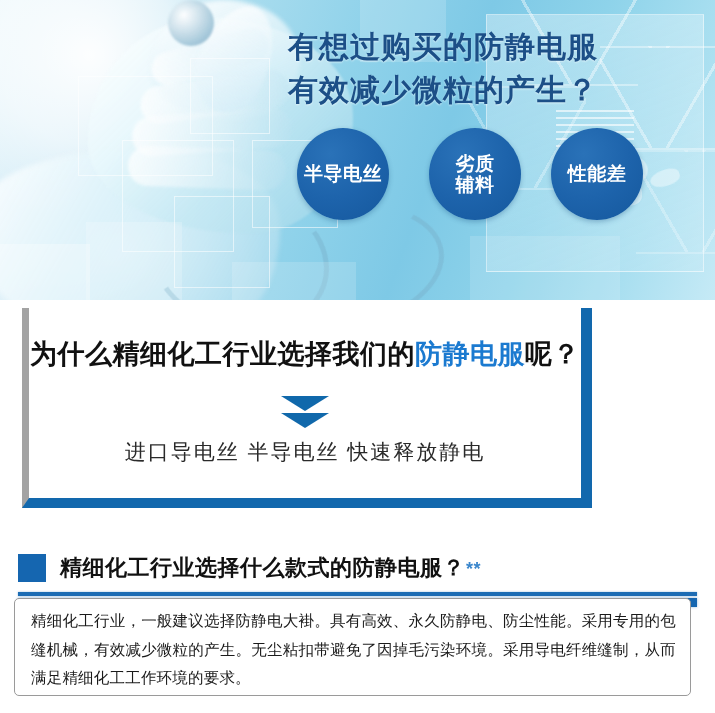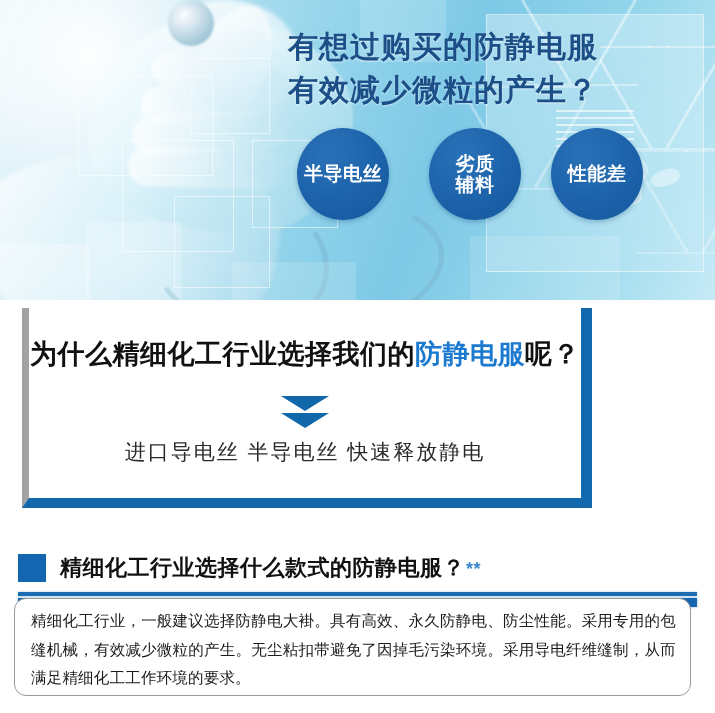--- a/index.html
+++ b/index.html
@@ -308,21 +308,21 @@
     background: #1566b0;
     box-shadow: 0 0 3px rgba(21,102,176,0.45);
   }
 
   
   .bodybox {
     position: absolute;
     left: 14px; top: 598px;
     width: 677px; height: 98px;
     border: 1px solid #9a9a9a;
-    border-radius: 12px;
+    border-radius: 5px;
     background: #ffffff;
     padding: 8px 14px 8px 16px;
   }
   .bodytext {
     font-size: 15.5px;
     line-height: 1.85;
     color: #1a1a1a;
     text-align: justify;
     letter-spacing: 0.2px;
   }

